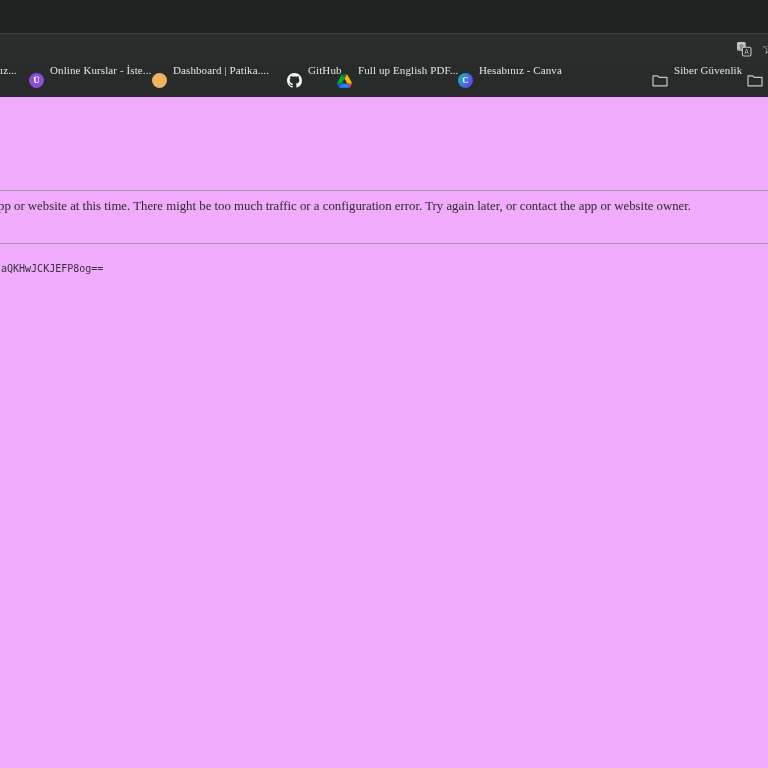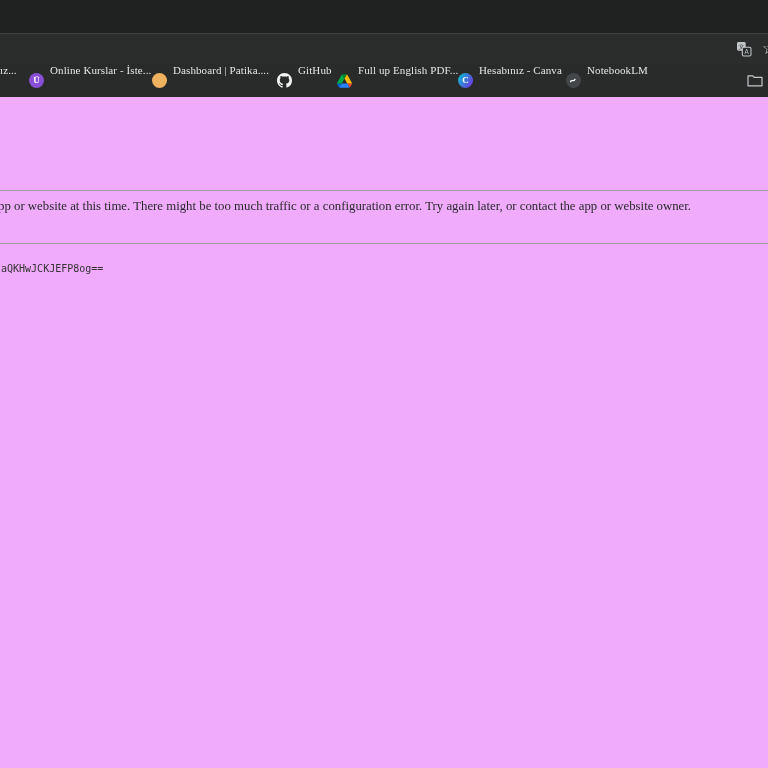--- a/index.html
+++ b/index.html
@@ -58,21 +58,21 @@
           <span class="circ" style="background:#8a4fd8">Ü</span>
         </span>
         <span class="bm-label">Online Kurslar - İste...</span>
       </div>
       <div class="bm" style="left: 152px;">
         <span class="bm-ico">
           <span class="circ" style="background:#efb35f"></span>
         </span>
         <span class="bm-label">Dashboard | Patika....</span>
       </div>
-      <div class="bm" style="left: 277px;">
+      <div class="bm" style="left: 287px;">
         <span class="bm-ico">
           <svg width="15" height="15" viewBox="0 0 16 16">
             <path fill="#f2f3f4" d="M8 0C3.58 0 0 3.58 0 8c0 3.54 2.29 6.53 5.47 7.59.4.07.55-.17.55-.38 0-.19-.01-.82-.01-1.49-2.01.37-2.53-.49-2.69-.94-.09-.23-.48-.94-.82-1.13-.28-.15-.68-.52-.01-.53.63-.01 1.08.58 1.23.82.72 1.21 1.87.87 2.33.66.07-.52.28-.87.51-1.07-1.78-.2-3.64-.89-3.64-3.95 0-.87.31-1.59.82-2.15-.08-.2-.36-1.02.08-2.12 0 0 .67-.21 2.2.82.64-.18 1.32-.27 2-.27s1.36.09 2 .27c1.53-1.04 2.2-.82 2.2-.82.44 1.1.16 1.92.08 2.12.51.56.82 1.27.82 2.15 0 3.07-1.87 3.75-3.65 3.95.29.25.54.73.54 1.48 0 1.07-.01 1.93-.01 2.2 0 .21.15.46.55.38A8.01 8.01 0 0 0 16 8c0-4.42-3.58-8-8-8z"></path>
           </svg>
         </span>
         <span class="bm-label">GitHub</span>
       </div>
       <div class="bm" style="left: 337px;">
         <span class="bm-ico">
           <svg width="15" height="14" viewBox="0 0 87.3 78">
@@ -85,29 +85,27 @@
           </svg>
         </span>
         <span class="bm-label">Full up English PDF...</span>
       </div>
       <div class="bm" style="left: 458px;">
         <span class="bm-ico">
           <span class="circ" style="background:linear-gradient(120deg,#01c3cc,#7d2ae8)">C</span>
         </span>
         <span class="bm-label">Hesabınız - Canva</span>
       </div>
-      <div class="bm" style="left: 566px;">
+      <div class="bm" style="left: 652px;">
         <span class="bm-ico">
-          <span class="circ" style="background:#43474a">
-            <svg width="9" height="9" viewBox="0 0 24 24">
-              <path d="M4 15c4-8 7 3 12-6" fill="none" stroke="#fff" stroke-width="3.2" stroke-linecap="round"></path>
-            </svg>
-          </span>
+          <svg width="16" height="13" viewBox="0 0 24 19">
+            <path d="M1.5 2.5h7.2l2 2.3h11.8v12.7H1.5z" fill="none" stroke="#c3c7ca" stroke-width="1.8" stroke-linejoin="round"></path>
+          </svg>
         </span>
-        <span class="bm-label">NotebookLM</span>
+        <span class="bm-label">Siber Güvenlik</span>
       </div>
       <div class="bm" style="left: 747px;">
         <span class="bm-ico">
           <svg width="16" height="13" viewBox="0 0 24 19">
             <path d="M1.5 2.5h7.2l2 2.3h11.8v12.7H1.5z" fill="none" stroke="#c3c7ca" stroke-width="1.8" stroke-linejoin="round"></path>
           </svg>
         </span>
         <span class="bm-label"></span>
       </div>
     </div>

